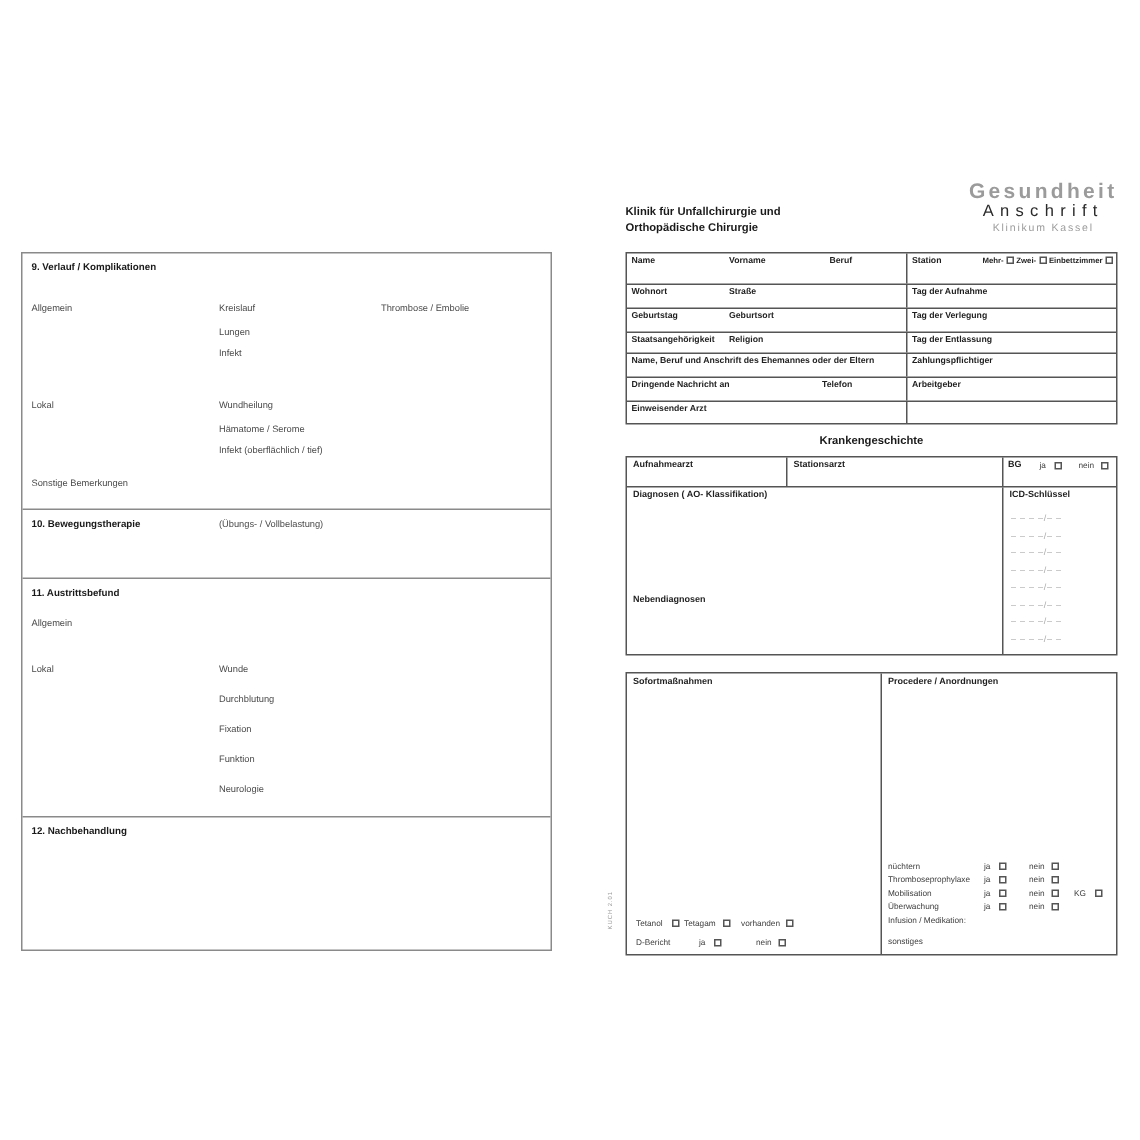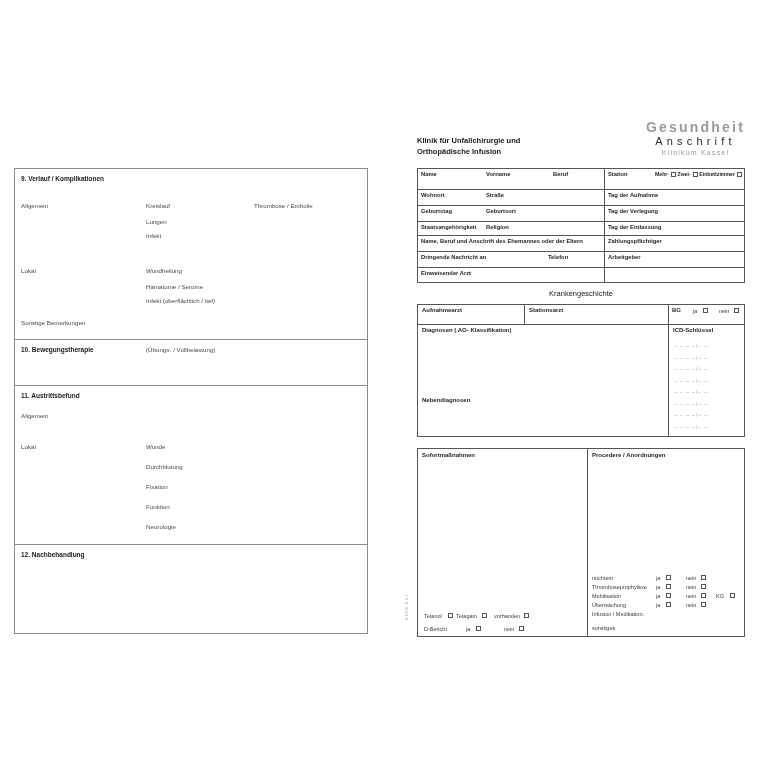--- a/index.html
+++ b/index.html
@@ -36,21 +36,21 @@
   .prow:first-child { border-top:none; }
   .pleft { flex:1; position:relative; }
   .pright { width:140px; border-left:1px solid #555; position:relative; box-sizing:border-box; }
   .plbl { position:absolute; top:2px; font-size:5.8px; font-weight:bold; color:#1f1f1f; white-space:nowrap; }
   .tiny { font-size:5.2px; font-weight:bold; color:#1f1f1f; white-space:nowrap; }
 
   
   .cb { display:inline-block; width:5px; height:5px; border:1px solid #555; box-sizing:border-box; margin-left:2px; vertical-align:-0.5px; background:#fff; }
 
   
-  .kghead { position:absolute; left:417px; top:289px; width:328px; text-align:center; font-size:7.5px; font-weight:normal; color:#1a1a1a; }
+  .kghead { position:absolute; left:417px; top:289px; width:328px; text-align:center; font-size:7.5px; font-weight:bold; color:#1a1a1a; }
   .kbox {
     position:absolute; left:417px; top:304px; width:328px; height:133px;
     border:1px solid #555; box-sizing:border-box; background:#fff;
   }
   .krow1 { display:flex; height:20px; border-bottom:1px solid #555; box-sizing:border-box; }
   .kc1 { width:107px; border-right:1px solid #555; position:relative; box-sizing:border-box; }
   .kc2 { flex:1; border-right:1px solid #555; position:relative; box-sizing:border-box; }
   .kc3 { width:75px; position:relative; }
   .krow2 { display:flex; height:111px; }
   .kmain { flex:1; border-right:1px solid #555; position:relative; box-sizing:border-box; }
@@ -108,21 +108,21 @@
     <span class="llbl" style="left:131px; top:137px;">Neurologie</span>
   </div>
 
   <div class="lsec" style="height:89px;">
     <span class="ltitle" style="left:6px; top:6px;">12. Nachbehandlung</span>
   </div>
 </div>
 
 <div class="clinic">
   <div>Klinik für Unfallchirurgie und</div>
-  <div>Orthopädische Infusion</div>
+  <div>Orthopädische Chirurgie</div>
 </div>
 
 <div class="logo">
   <div class="l1">Gesundheit</div>
   <div class="l2">Anschrift</div>
   <div class="l3">Klinikum Kassel</div>
 </div>
 
 <div class="ptable">
   <div class="prow" style="height:20px;">

